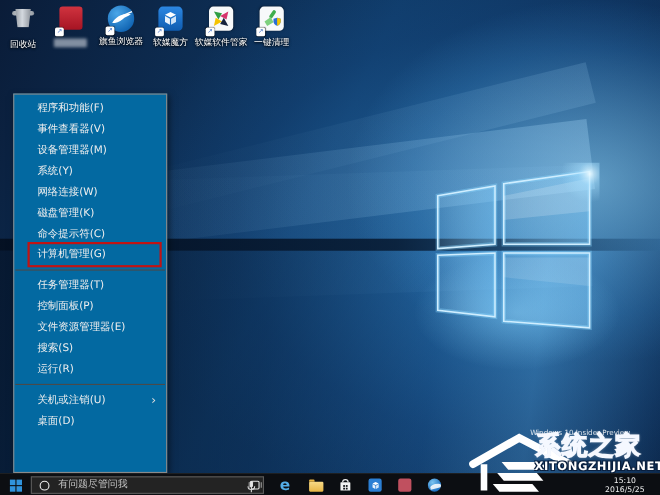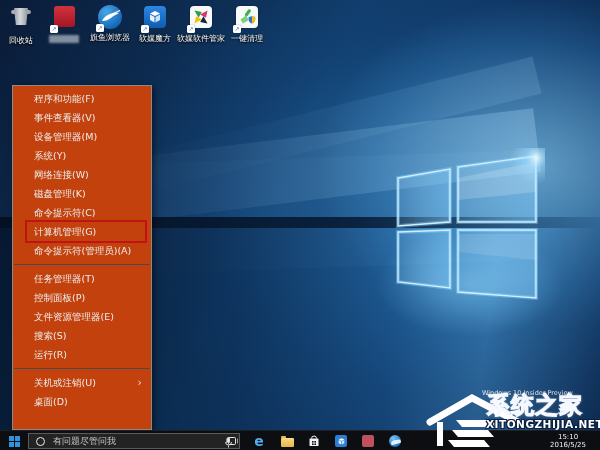--- a/index.html
+++ b/index.html
@@ -45,21 +45,21 @@
     background:linear-gradient(#d0333f,#a61423); filter:blur(0.3px); }
   .circle-app { width:24px; height:24px; margin:1px auto 0; border-radius:50%;
     background:radial-gradient(circle at 35% 30%, #4aa6e8, #1266b4 75%); }
   .sq-blue { width:22px; height:22px; margin:2px auto 0; border-radius:4px;
     background:linear-gradient(#2c87e2,#0f5cb0); display:flex; align-items:center; justify-content:center; }
   .sq-white { width:22px; height:22px; margin:2px auto 0; border-radius:4px; background:#f7f9fa;
     display:flex; align-items:center; justify-content:center; box-shadow:0 0 2px rgba(0,0,0,.4); }
 
   
   .winx { position:absolute; left:12px; top:85px; width:140px; height:345px; z-index:40;
-    background:#c2410c; border:1px solid #8a8a8a; padding:3px 0; box-shadow:2px 2px 6px rgba(0,0,0,.5); }
+    background:#0369a1; border:1px solid #8a8a8a; padding:3px 0; box-shadow:2px 2px 6px rgba(0,0,0,.5); }
   .mi { position:relative; height:19px; line-height:19px; padding-left:21px;
     font-size:9.5px; color:#eeeeee; white-space:nowrap; cursor:default; }
   .msep { border-top:1px solid #4a4a4a; margin:4px 1px; }
   .red-frame { position:absolute; left:12px; right:4px; top:-2px; bottom:-2px;
     border:2px solid #c11313; pointer-events:none; }
   .chev { position:absolute; right:9px; top:0; color:#dddddd; font-size:11px; }
 
   
   .taskbar { position:absolute; left:0; bottom:0; width:600px; height:20px; background:#0c0e12;
     border-top:1px solid rgba(255,255,255,0.07); z-index:50; }
@@ -215,21 +215,20 @@
   <div class="mi">事件查看器(V)</div>
   <div class="mi">设备管理器(M)</div>
   <div class="mi">系统(Y)</div>
   <div class="mi">网络连接(W)</div>
   <div class="mi">磁盘管理(K)</div>
   <div class="mi">命令提示符(C)</div>
   <div class="mi">
     <span>计算机管理(G)</span>
     <div class="red-frame"></div>
   </div>
-  <div class="mi">命令提示符(管理员)(A)</div>
   <div class="msep"></div>
   <div class="mi">任务管理器(T)</div>
   <div class="mi">控制面板(P)</div>
   <div class="mi">文件资源管理器(E)</div>
   <div class="mi">搜索(S)</div>
   <div class="mi">运行(R)</div>
   <div class="msep"></div>
   <div class="mi">
     <span>关机或注销(U)</span>
     <span class="chev">›</span>

